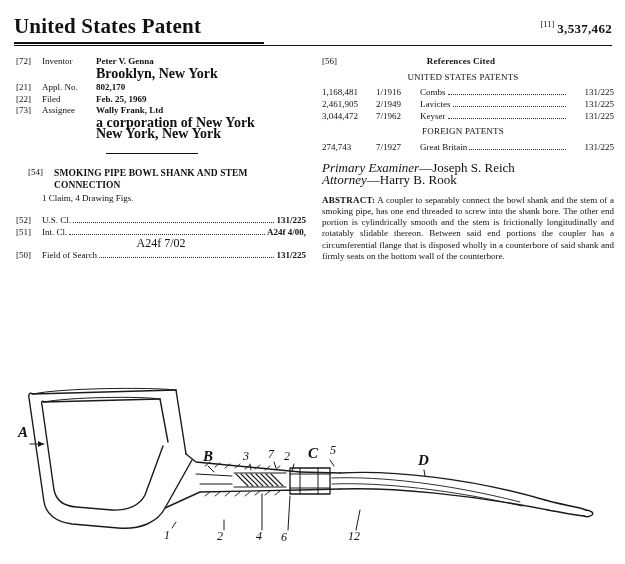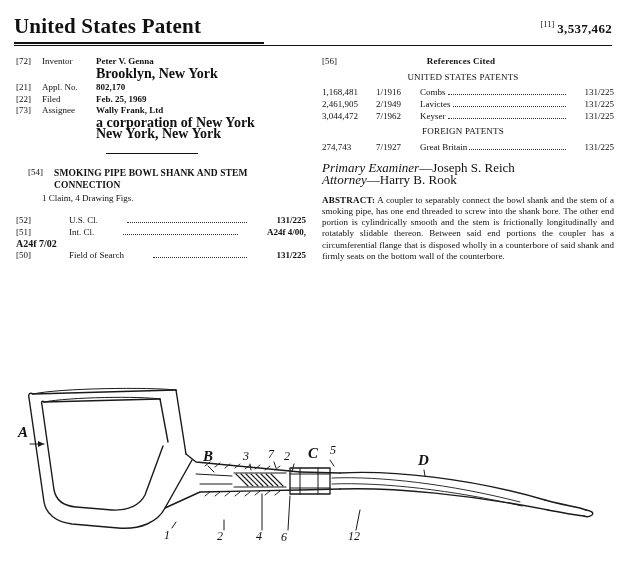--- a/index.html
+++ b/index.html
@@ -136,38 +136,37 @@
     font-size: 9px;
     margin-top: 2px;
   }
 
   .cls-block { margin-top: 9px; }
   .cls-row {
     display: flex;
     align-items: baseline;
     font-size: 9px;
     line-height: 12px;
-    gap: 27px;
   }
   .cls-code { width: 26px; flex: 0 0 26px; }
   .cls-name { white-space: nowrap; }
   .cls-dots {
     flex: 1 1 auto;
     border-bottom: 1px dotted #333;
     margin: 0 2px 3px 2px;
     height: 8px;
   }
   .cls-val {
     font-weight: bold;
     white-space: nowrap;
   }
   .cls-extra {
-    text-align: left;
-    font-weight: bold;
-    font-size: 10px;
+    text-align: center;
+    font-weight: normal;
+    font-size: 12px;
     line-height: 11px;
   }
 
   
   .ref-head-row {
     display: flex;
     align-items: baseline;
   }
   .ref-code {
     width: 26px; flex: 0 0 26px;

